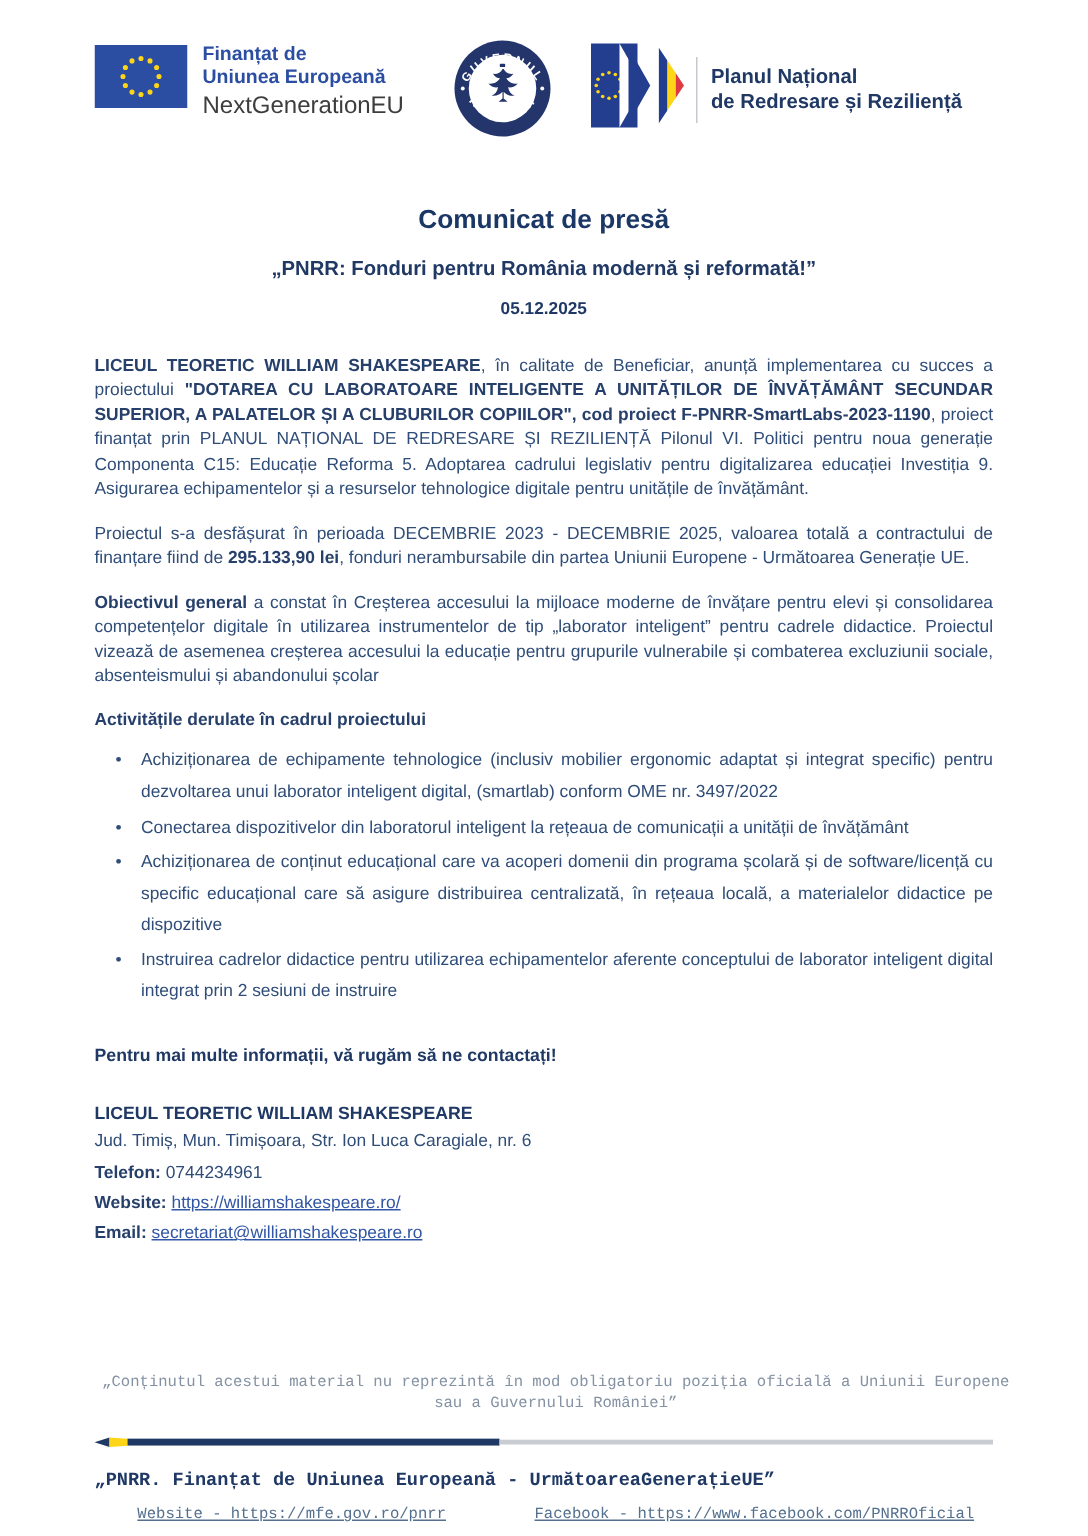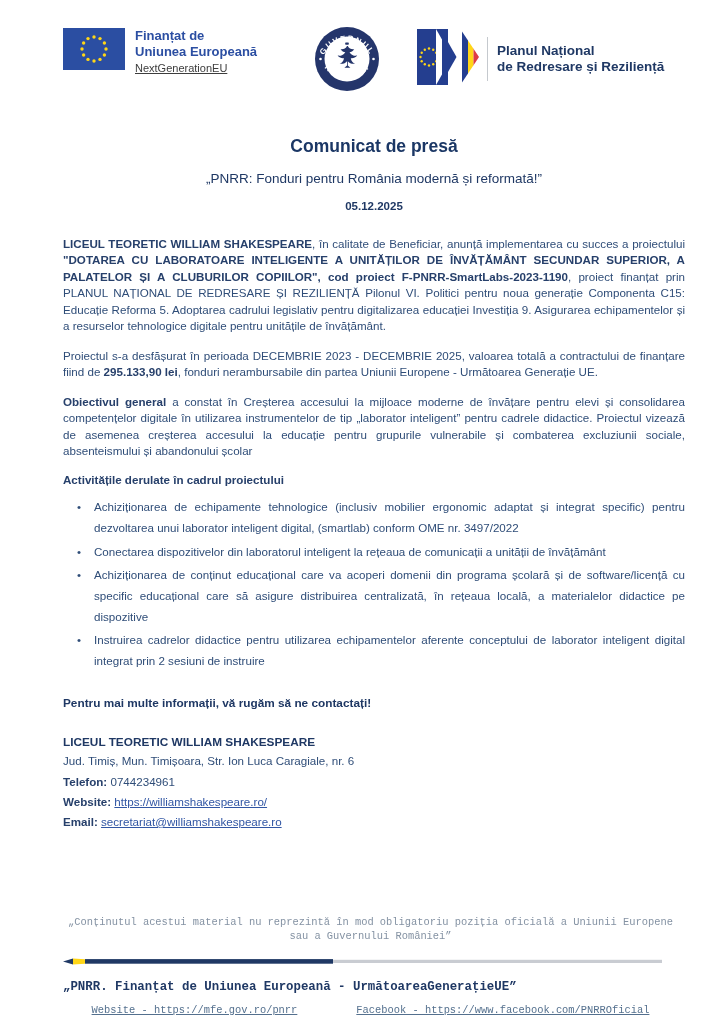--- a/index.html
+++ b/index.html
@@ -6,42 +6,42 @@
   html,body { background:#ffffff; }
   .page {
     position:relative;
     width:725px; height:1024px;
     margin:0 auto;
     background:#ffffff;
     font-family:"Liberation Sans", sans-serif;
     color:#2f4d78;
     overflow:hidden;
   }
-  .content { padding:28px 40px 0 63px; }
+  .content { padding:28px 63px 0 63px; }
 
   
   .logos {
     display:flex; align-items:flex-start; justify-content:space-between;
     height:70px;
   }
   .eu-logo { display:flex; align-items:center; gap:10px; width:215px; }
   .eu-text .l1, .eu-text .l2 {
     color:#2b4ea2; font-weight:bold; font-size:13px; line-height:1.18;
   }
-  .eu-text .l3 { color:#3d3d3d; font-size:11px; margin-top:3px;text-decoration:underline; }
+  .eu-text .l3 { color:#3d3d3d; font-size:16px; margin-top:3px; }
   .gov-logo { width:68px; margin-top:-2px; }
   .pnrr-logo { display:flex; align-items:center; width:268px; }
   .pnrr-sep { border-left:1.5px solid #c5c9ce; height:44px; margin:0 9px 0 6px; }
   .pnrr-text .l1, .pnrr-text .l2 {
     color:#1f3864; font-weight:bold; font-size:13.5px; line-height:1.2;
   }
 
   
   .title   { margin-top:38px; text-align:center; font-size:17.5px; font-weight:bold; color:#1b3765; }
-  .subtitle{ margin-top:14px; text-align:center; font-size:13.5px; font-weight:normal; color:#1f3864; }
+  .subtitle{ margin-top:14px; text-align:center; font-size:13.5px; font-weight:bold; color:#1f3864; }
   .date    { margin-top:14px; text-align:center; font-size:11.5px; font-weight:bold; color:#1f3864; }
 
   
   .para {
     margin-top:13px;
     font-size:11.6px; line-height:1.42;
     text-align:justify;
     color:#2f4d78;
   }
   .para.first { margin-top:24px; }

